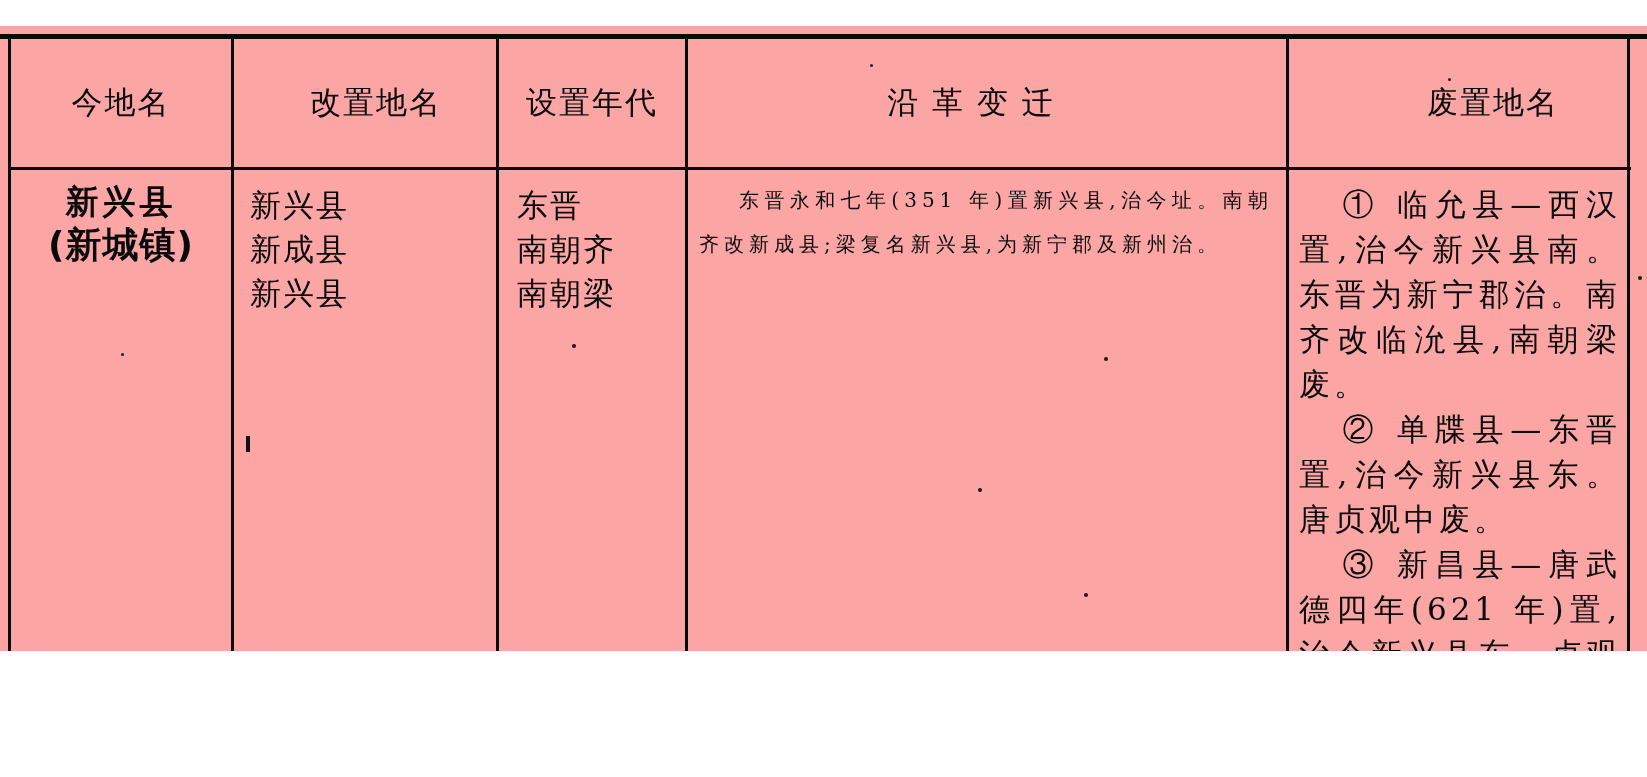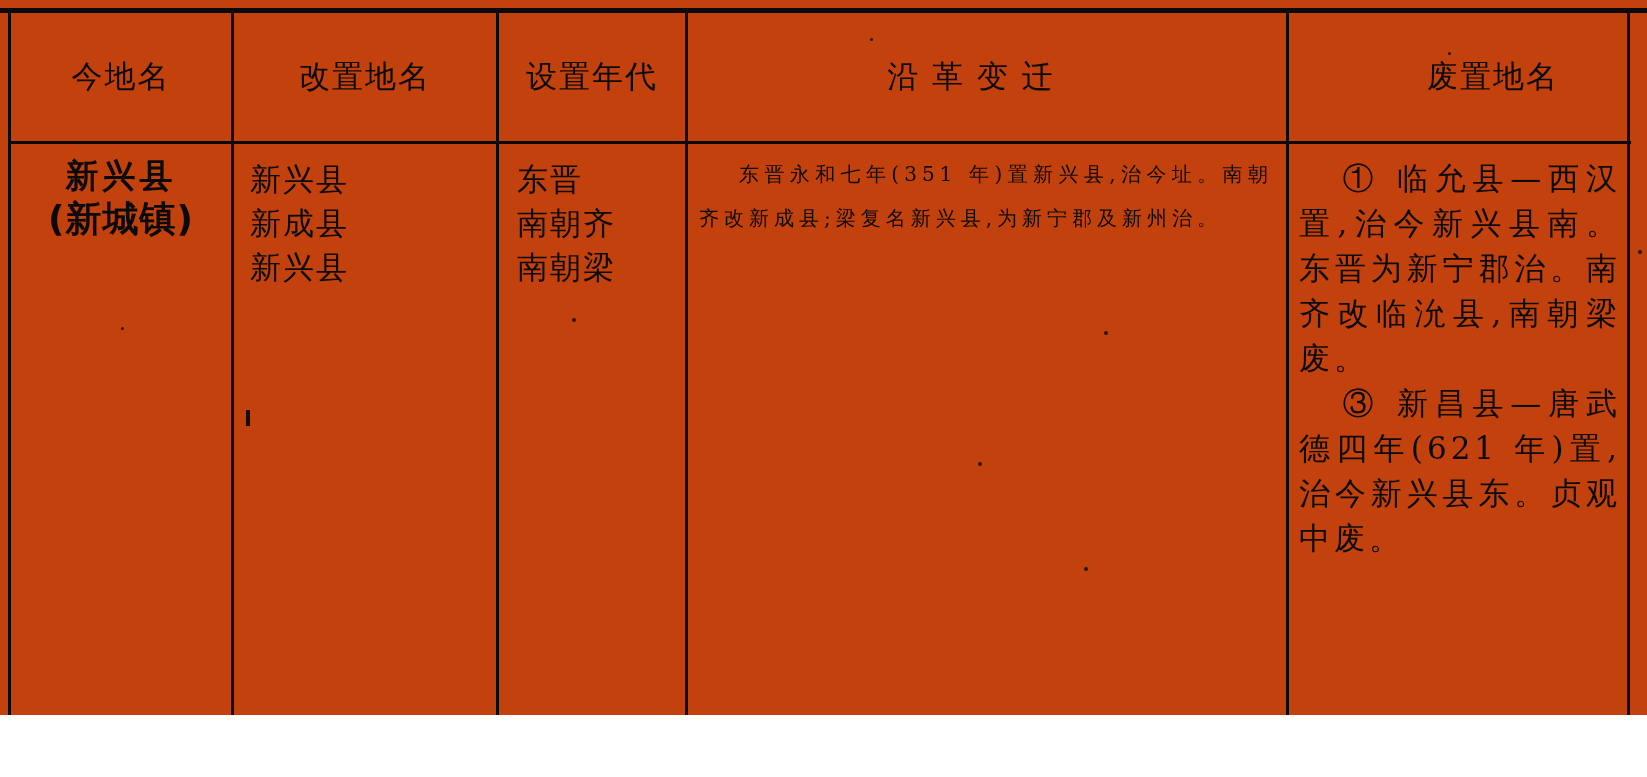--- a/index.html
+++ b/index.html
@@ -1,44 +1,45 @@
 <!DOCTYPE html>
 <html><head>
 <meta charset="utf-8">
 <style>
   html, body { margin: 0; padding: 0; background: #ffffff; }
   .page {
     position: relative;
     width: 1647px;
-    height: 715px;
-    background: #c2410c;
+    height: 625px;
+    background: #fca5a5;
     overflow: hidden;
     font-family: "DejaVu Serif", "Liberation Serif", serif;
     color: #0a0a0a;
+    margin-top: 26px;
   }
   
   .hline, .vline { position: absolute; background: #0a0a0a; }
   .hline-top    { left: 0;   top: 8px;   width: 1647px; height: 5px; }
   .hline-header { left: 8px; top: 141px; width: 1623px; height: 3px; }
   .hline-bottom { left: 0;   top: 760px; width: 1642px; height: 4px; }
   .vline { top: 10px; height: 767px; width: 3px; }
   .vl-0 { left: 8px; }
   .vl-1 { left: 231px; }
   .vl-2 { left: 496px; }
   .vl-3 { left: 685px; }
   .vl-4 { left: 1286px; }
   .vl-5 { left: 1627px; }
   
   .hcell {
     position: absolute; top: 13px; height: 128px;
     display: flex; align-items: center; justify-content: center;
     font-size: 31px; letter-spacing: 2px; white-space: nowrap;
   }
   .hc-0 { left: 11px;   width: 220px; }
-  .hc-1 { left: 234px;  width: 262px; }
+  .hc-1 { left: 245px;  width: 262px; }
   .hc-2 { left: 499px;  width: 186px; }
   .hc-3 { left: 672px;  width: 598px; }
   .hc-4 { left: 1289px; width: 338px; padding-left: 35px; }
   
   .cell-today {
     position: absolute; left: 11px; top: 155px; width: 220px;
     text-align: center;
     font-family: "DejaVu Sans", "Liberation Sans", sans-serif;
     font-weight: 700;
   }
@@ -111,20 +112,21 @@
     <div>南朝齐</div>
     <div>南朝梁</div>
   </div>
 
   <div class="cell-history">
     <p>东晋永和七年(351 年)置新兴县,治今址。南朝齐改新成县;梁复名新兴县,为新宁郡及新州治。</p>
   </div>
 
   <div class="cell-abolished">
     <p>① 临允县—西汉置,治今新兴县南。东晋为新宁郡治。南齐改临沇县,南朝梁废。</p>
+    <p>② 单牒县—东晋置,治今新兴县东。唐贞观中废。</p>
     <p>③ 新昌县—唐武德四年(621 年)置,治今新兴县东。贞观中废。</p>
   </div>
 
   <div class="tickmark"></div>
   <div class="speck sp-a"></div>
   <div class="speck sp-b"></div>
   <div class="speck sp-c"></div>
   <div class="speck sp-d"></div>
   <div class="speck sp-e"></div>
   <div class="speck sp-f"></div>

